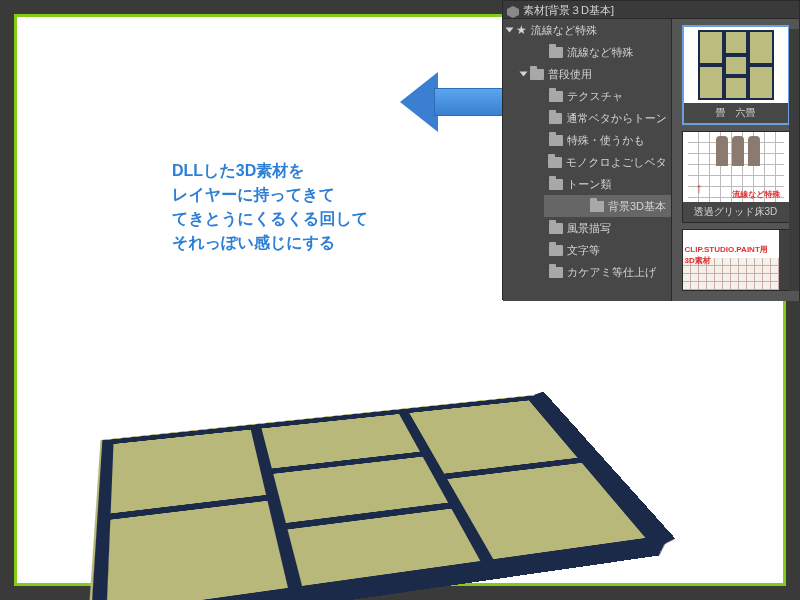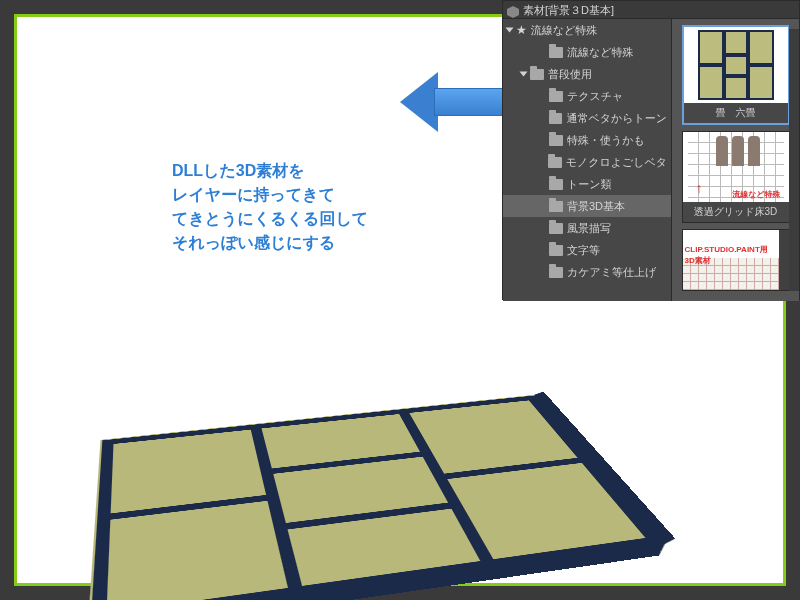--- a/index.html
+++ b/index.html
@@ -110,21 +110,21 @@
     }
     .tree-item {
       display: flex;
       align-items: center;
       height: 22px;
       padding: 0 4px;
       gap: 4px;
       white-space: nowrap;
       cursor: pointer;
     }
-    .tree-item.selected { background: #666666; }
+    .tree-item.selected { background: #666666; margin-left: 41px; }
     .tree-item .indent1 { width: 10px; }
     .tree-item .indent3 { width: 38px; }
     .tri {
       width: 0; height: 0;
       border-left: 5px solid #d4d4d4;
       border-top: 4px solid transparent;
       border-bottom: 4px solid transparent;
       display: inline-block;
     }
     .tri.down { transform: rotate(90deg); }

